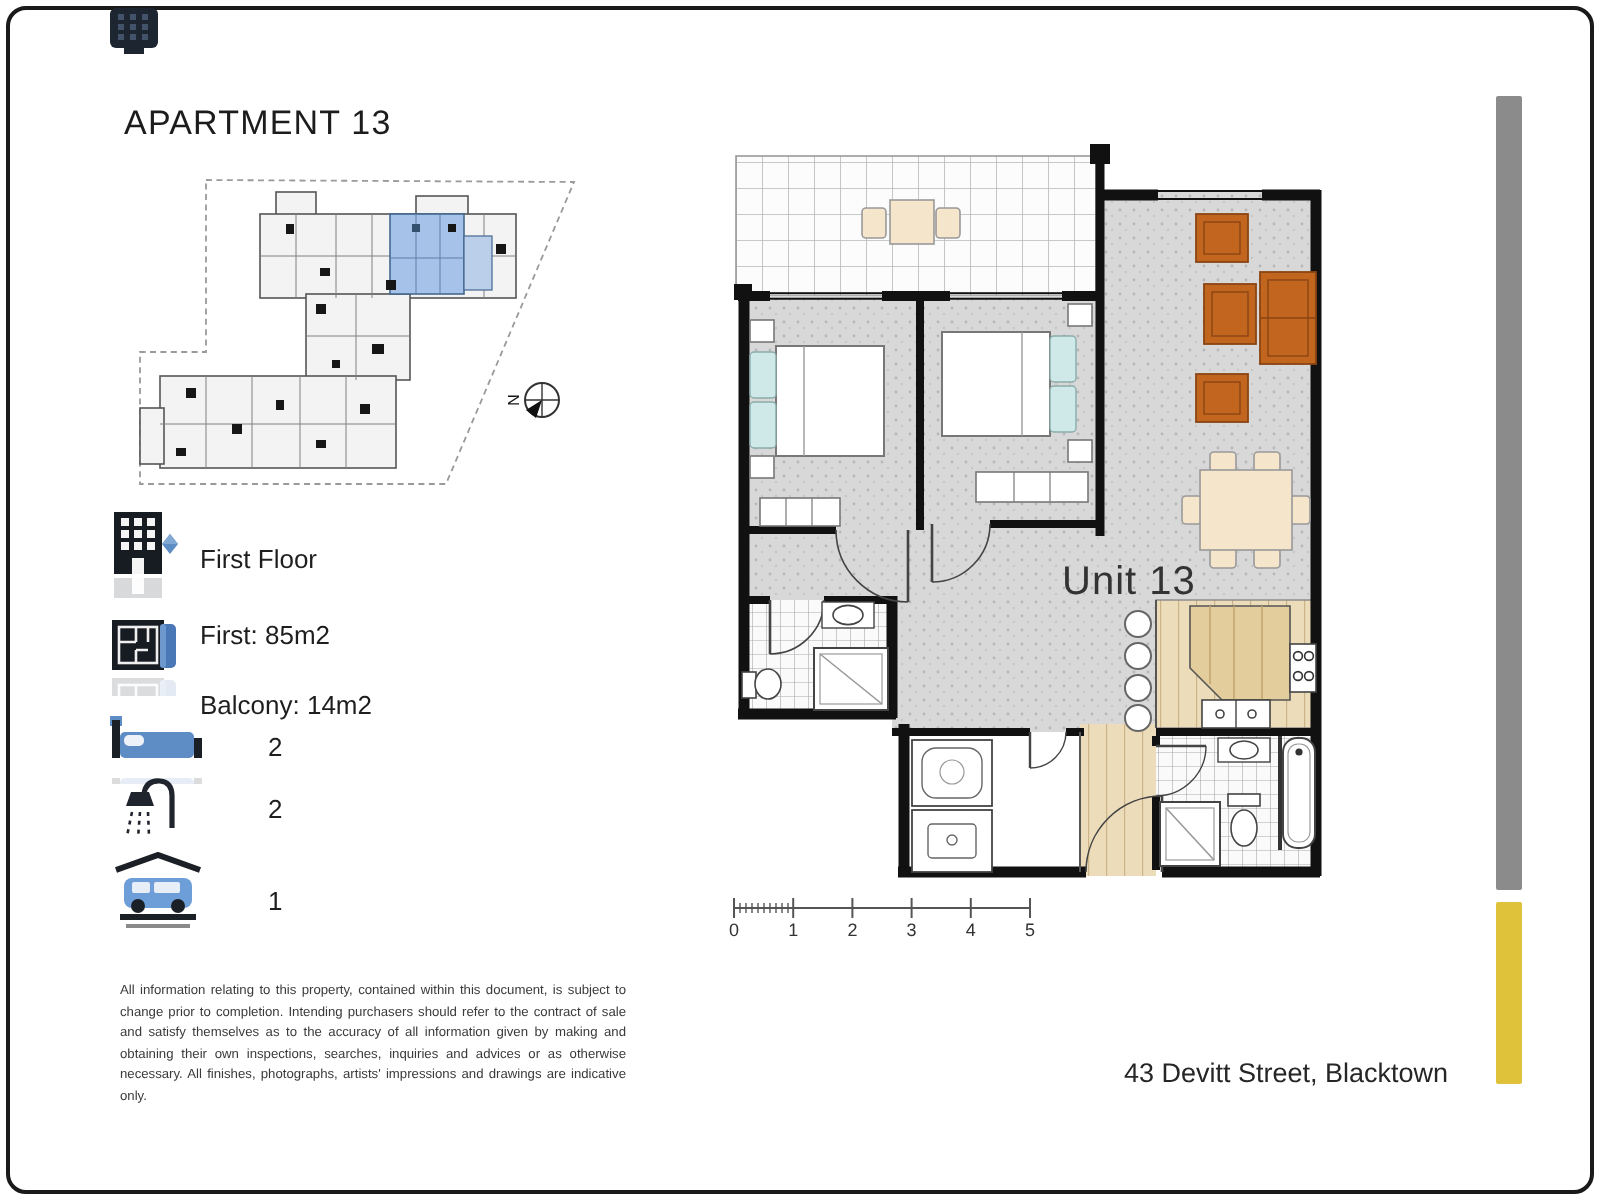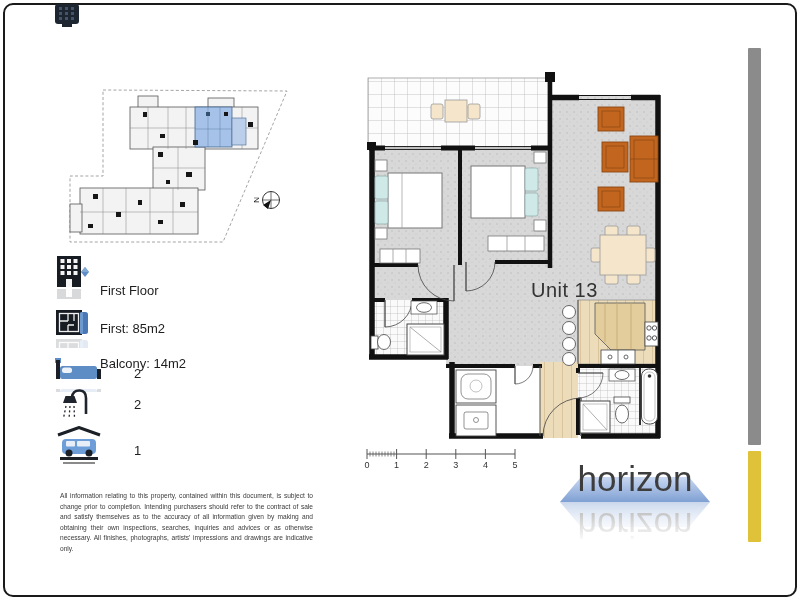--- a/index.html
+++ b/index.html
@@ -1,21 +1,21 @@
 <!DOCTYPE html>
 <html><head>
 <meta charset="utf-8">
 <style>
   html,body{margin:0;padding:0;background:#fff;}
   #canvas{position:relative;width:800px;height:600px;background:#fff;overflow:hidden;
     font-family:"Liberation Sans",sans-serif;color:#222;}
   .abs{position:absolute;}
   .page-border{inset:3px;border:2px solid #1a1a1a;border-radius:10px;pointer-events:none;}
   .title{left:62px;top:52px;font-size:17px;font-weight:500;letter-spacing:.6px;color:#1c1c1c;}
-  .feature-label{font-size:13px;color:#1e1e1e;margin-top:11px;}
+  .feature-label{font-size:13px;color:#1e1e1e;}
   .count-label{font-size:13px;color:#1e1e1e;}
   .disclaimer{left:60px;top:491px;width:253px;font-size:6.6px;line-height:1.6;
     color:#3a3a3a;text-align:justify;}
   .bar{width:13px;border-radius:1px;}
   .bar-gray{left:748px;top:48px;height:397px;background:#8b8b8b;}
   .bar-yellow{left:748px;top:451px;height:91px;background:#e0c23a;}
   .logo-wrap{left:550px;top:456px;width:170px;height:96px;}
   .logo-main{position:absolute;left:0;top:0;width:170px;height:46px;}
   .logo-trap{position:absolute;left:10px;top:21px;width:150px;height:25px;
     background:linear-gradient(180deg,#c9d8f1,#7fa0d3);
@@ -45,20 +45,21 @@
       <rect x="5" y="9" width="3" height="3"></rect>
         <rect x="11" y="9" width="3" height="3"></rect>
         <rect x="17" y="9" width="3" height="3"></rect>
       <rect x="5" y="14" width="3" height="3"></rect>
         <rect x="11" y="14" width="3" height="3"></rect>
         <rect x="17" y="14" width="3" height="3"></rect>
     </g>
     <rect x="8" y="21" width="10" height="3" fill="#1d2630"></rect>
   </svg>
 
+  <div class="abs title">APARTMENT 13</div>
 
   <svg class="abs" style="left:58px;top:82px" width="240" height="165" viewBox="0 0 240 165">
     <polygon points="45,8 229,9 165,160 12,160 12,94 45,94" fill="none" stroke="#9a9a9a" stroke-width=".9" stroke-dasharray="3,2.2"></polygon>
     <g fill="#f3f3f3" stroke="#555" stroke-width=".8">
       <rect x="80" y="14" width="20" height="12"></rect>
         <rect x="150" y="16" width="26" height="10"></rect>
       <rect x="72" y="25" width="128" height="42"></rect>
       <rect x="95" y="65" width="52" height="43"></rect>
       <rect x="22" y="106" width="118" height="46"></rect>
       <rect x="12" y="122" width="12" height="28"></rect>
@@ -419,28 +420,18 @@
     <g font-size="9" fill="#333" text-anchor="middle" font-family="Liberation Sans, sans-serif">
       <text x="4" y="22">0</text>
       <text x="33.6" y="22">1</text>
       <text x="63.2" y="22">2</text>
       <text x="92.8" y="22">3</text>
       <text x="122.4" y="22">4</text>
       <text x="152" y="22">5</text>
     </g>
   </svg>
 
-  <div class="abs logo-wrap">
-    <div class="logo-main">
-      <div class="logo-trap"></div>
-      <div class="logo-text">horizon</div>
-    </div>
-    <div class="logo-reflection">
-      <div class="logo-trap"></div>
-      <div class="logo-text">horizon</div>
-    </div>
-    <div class="logo-fade"></div>
-  </div>
+  <div class="abs address">43 Devitt Street, Blacktown</div>
 
   <div class="abs bar bar-gray"></div>
   <div class="abs bar bar-yellow"></div>
 
 </div>
 
 </body></html>

